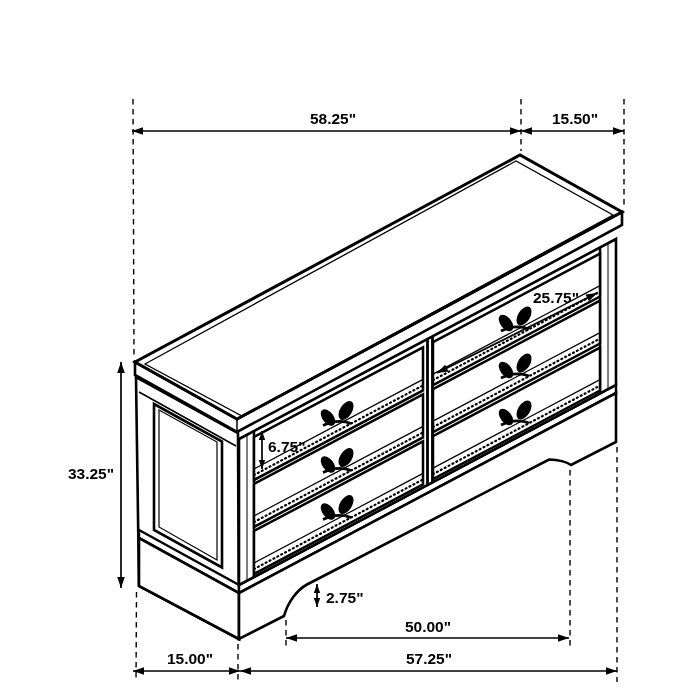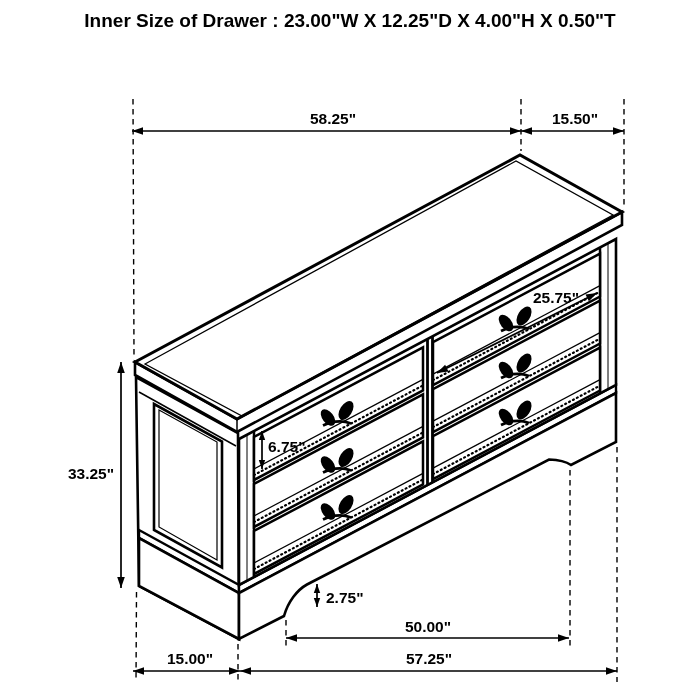--- a/index.html
+++ b/index.html
@@ -15,21 +15,20 @@
   .ah{fill:#000;stroke:none;}
   .dim-text{font-family:"Liberation Sans",sans-serif;font-size:15.5px;font-weight:bold;fill:#000;}
   .bead-dot{stroke:#000;stroke-width:2.2;fill:none;stroke-dasharray:1 3.4;stroke-linecap:round;}
   .bead-thin{stroke:#000;stroke-width:1.2;fill:none;}
   .handle{fill:#000;stroke:none;}
 </style>
 </head>
 <body>
 
 <div class="stage">
-  <div class="title">Inner Size of Drawer : 23.00"W X 12.25"D X 4.00"H X 0.50"T</div>
 
   <svg width="700" height="700" viewBox="0 0 700 700">
 
     <g>
       <polygon class="face" stroke-width="2.6" points="136,377 238,433 239,639 139,586"></polygon>
       <line class="ln" stroke-width="1.5" x1="139" y1="392" x2="236" y2="446"></line>
       <polygon class="face" stroke-width="2.6" points="154,404 222,441.5 222,567.5 154,530"></polygon>
       <polygon class="ln" stroke-width="1.2" points="159,410 217,442 217,560 159,527"></polygon>
       <polygon class="face" stroke-width="2.4" points="139,530 239,585 239,593 139,538"></polygon>
       <polygon class="face" stroke-width="2.6" points="139,538 239,593 239,639 139,586"></polygon>

